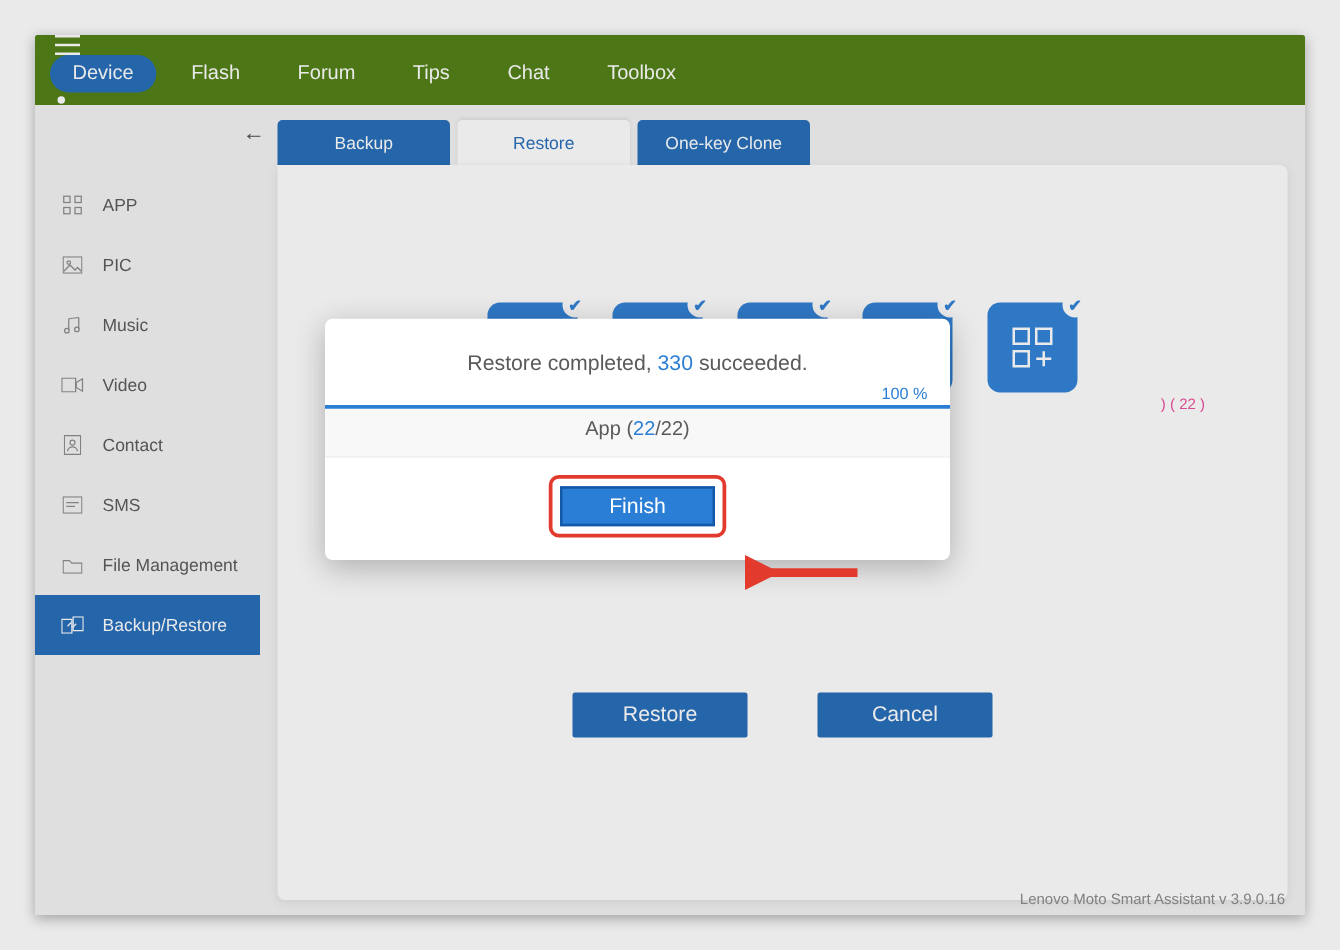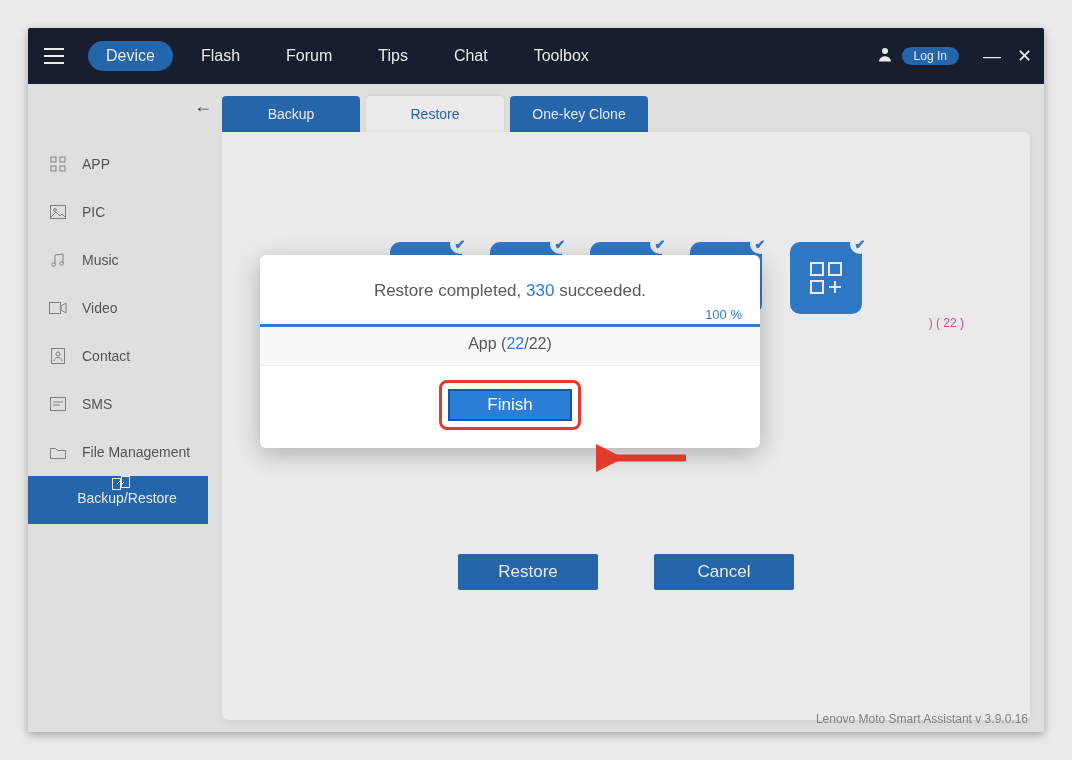--- a/index.html
+++ b/index.html
@@ -20,25 +20,26 @@
     height: 704px;
     background: #f3f3f3;
     box-shadow: 0 3px 10px rgba(0,0,0,0.3);
     border-radius: 2px;
     overflow: hidden;
   }
 
   
   .topbar {
     height: 56px;
-    background: #0f172a;
+    background: #4d7c0f;
     display: flex;
-    align-items: center;
+    align-items: flex-start;
     padding: 0 12px;
     color: #fff;
+    flex-direction: column;
   }
   .hamburger {
     width: 28px; height: 28px;
     display:flex; align-items:center; justify-content:center;
     margin-right: 20px;
   }
   .hamburger svg { stroke:#fff; }
   .nav { display:flex; gap: 10px; align-items:center; }
   .nav-item {
     padding: 6px 18px;
@@ -87,21 +88,20 @@
     align-items:center;
     height:48px;
     padding-left:18px;
     color:#555;
     cursor:pointer;
     font-size:14px;
   }
   .side-item.active {
     background:#1f68b7;
     color:#fff;
-    flex-direction:column;
   }
   .side-icon { width:24px; display:flex; align-items:center; justify-content:center; margin-right:12px; }
   .side-item.active .side-icon svg { stroke:#fff; fill:none; }
   .side-icon svg { stroke:#888; fill:none; }
 
   .device-label {
     margin-top:auto;
     display:flex;
     align-items:center;
     padding:12px 18px 24px;

